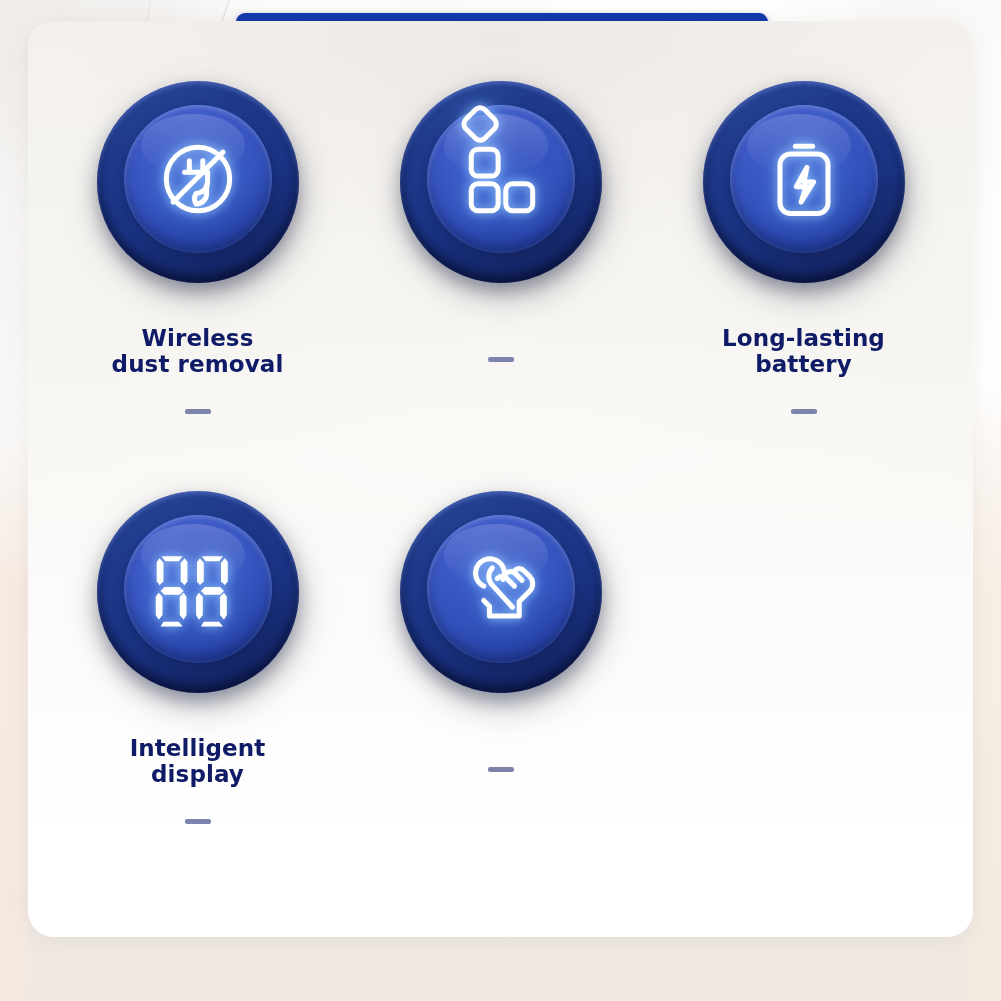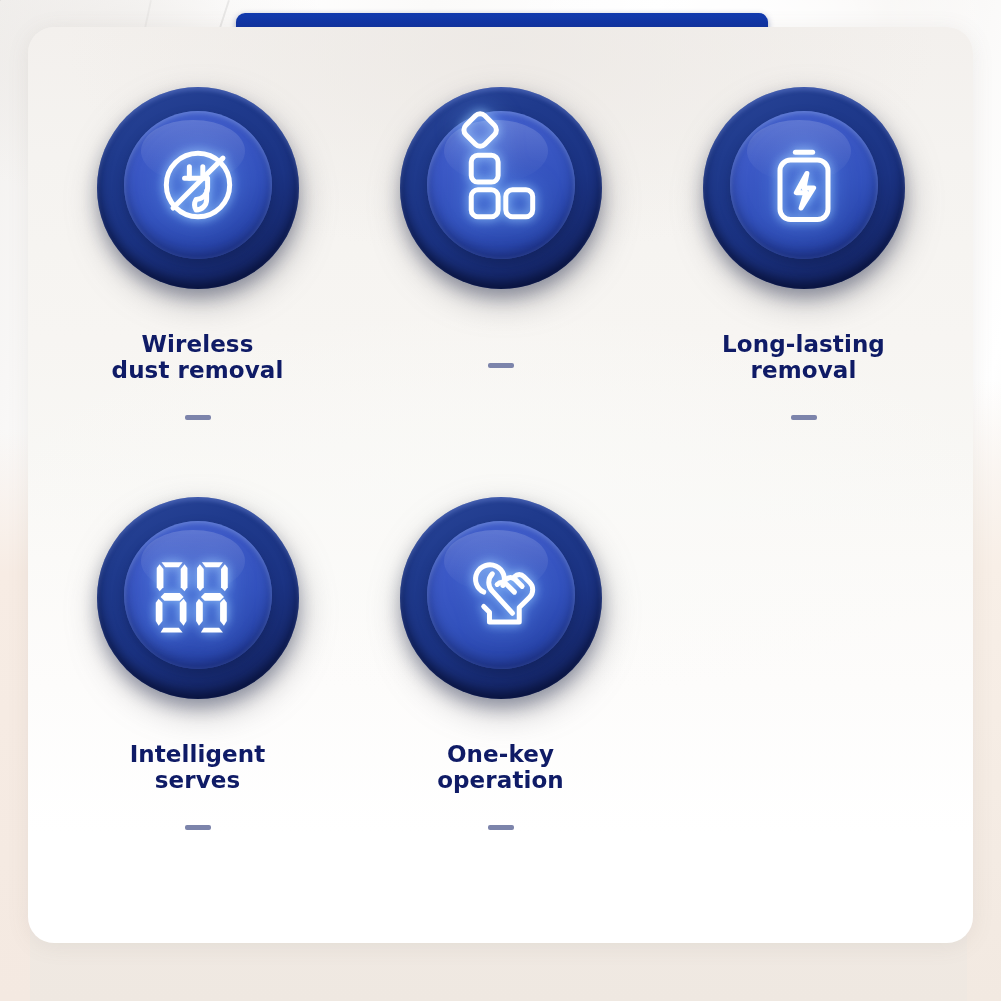--- a/index.html
+++ b/index.html
@@ -66,21 +66,21 @@
     height: 22px;
     background: linear-gradient(180deg, #123bb0 0%, #0e31a0 60%, #0b2a8e 100%);
     border-radius: 9px 9px 0 0;
     box-shadow: 0 2px 6px rgba(10,30,110,0.35);
   }
 
   
   .card {
     position: absolute;
     left: 28px;
-    top: 27px;
+    top: 21px;
     width: 945px;
     height: 916px;
     border-radius: 26px;
     background: linear-gradient(180deg,
         #f3f0ed 0%,
         #f5f3f0 14%,
         #f7f5f2 34%,
         #f8f7f4 46%,
         #fbfaf8 58%,
         #fdfcfb 72%,
@@ -271,21 +271,21 @@
           <div class="btn-outer"></div>
           <div class="btn-inner">
             <svg class="icon-svg" viewBox="0 0 100 100">
               <rect x="25" y="24" width="50" height="62" rx="11"></rect>
               <line x1="41" y1="16" x2="59" y2="16"></line>
               <path d="M53 38 L42 58 L52 58 L47 74 L60 53 L50 53 Z"></path>
             </svg>
           </div>
         </div>
         <div class="caption">Long-lasting
-removal</div>
+battery</div>
         <div class="dash"></div>
       </div>
 
       <div class="feature">
         <div class="btn-wrap">
           <div class="btn-shadow"></div>
           <div class="btn-outer"></div>
           <div class="btn-inner">
             <svg class="icon-svg" viewBox="0 0 100 100">
 
@@ -301,38 +301,36 @@
               <polygon class="seg" points="52,18 56,23 56,42 52,46 49,42 49,22"></polygon>
               <polygon class="seg" points="78,18 81,22 81,42 78,46 74,42 74,23"></polygon>
               <polygon class="seg" points="57,48 73,48 77,52 73,56 57,56 53,52"></polygon>
               <polygon class="seg" points="51,54 55,58 55,77 51,82 48,77 48,58"></polygon>
               <polygon class="seg" points="77,54 80,58 80,77 77,82 73,77 73,58"></polygon>
               <polygon class="seg" points="56,84 72,84 76,89 53,89"></polygon>
             </svg>
           </div>
         </div>
         <div class="caption">Intelligent
-serves</div>
+display</div>
         <div class="dash"></div>
       </div>
 
       <div class="feature">
         <div class="btn-wrap">
           <div class="btn-shadow"></div>
           <div class="btn-outer"></div>
           <div class="btn-inner">
             <svg class="icon-svg" viewBox="0 0 100 100">
               <path d="M32 47 A15 15 0 1 1 52 40"></path>
               <path d="M41 28 L41 28 C36 33 36 41 41 46 L62 69"></path>
               <path d="M46 39 C49 36 53 36 56 39 L64 47"></path>
               <path d="M55 34 C58 31 62 31 65 34 L72 41"></path>
               <path d="M64 31 C67 28 71 28 74 31 L80 37 C84 41 84 48 80 52 L69 63 L69 78 L38 78 L38 68 L32 62"></path>
             </svg>
           </div>
         </div>
-        <div class="caption">One-key
-operation</div>
         <div class="dash"></div>
       </div>
 
     </div>
   </div>
 </div>
 
 </body></html>

